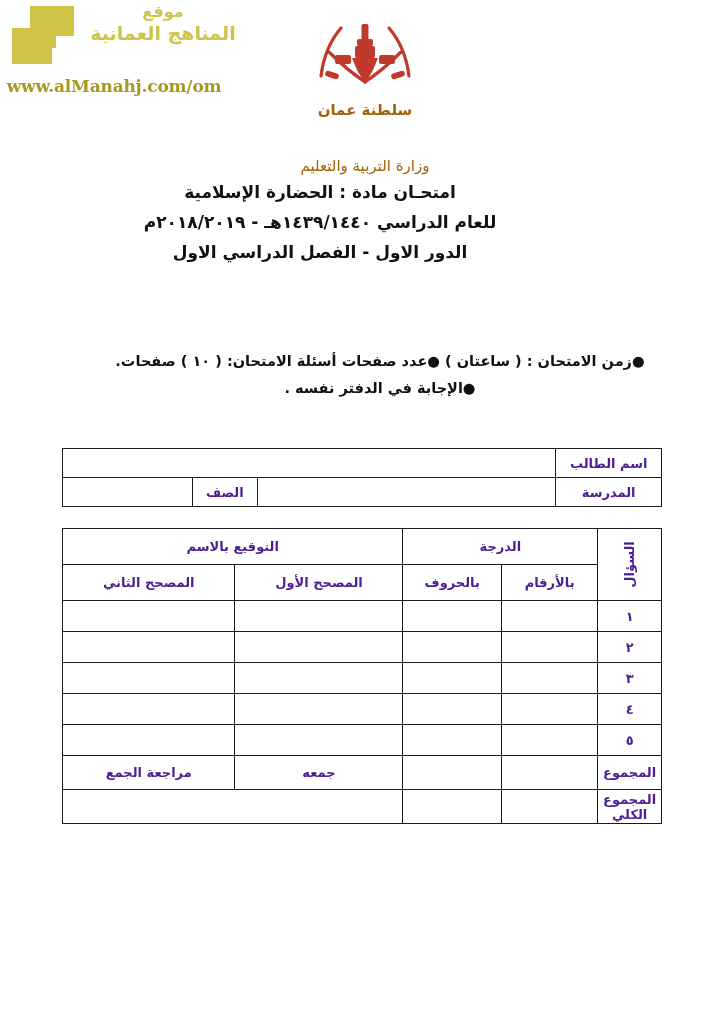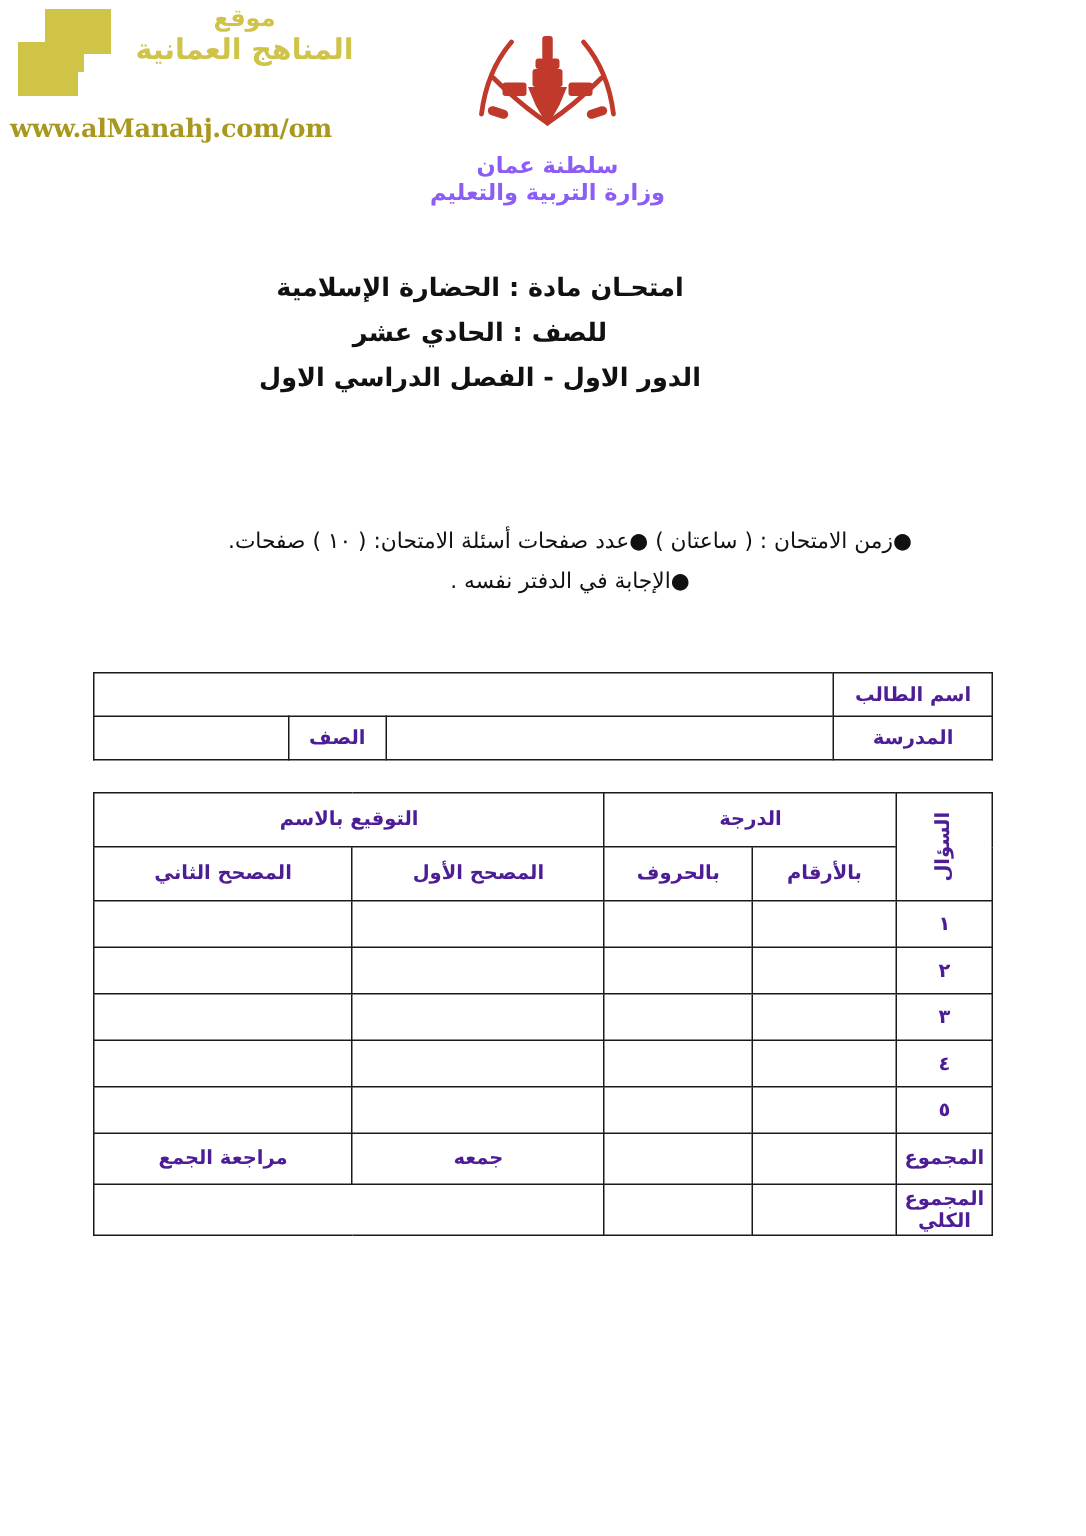--- a/index.html
+++ b/index.html
@@ -72,35 +72,36 @@
     position: absolute;
     left: 285px;
     top: 22px;
     width: 160px;
     height: 130px;
     text-align: center;
   }
   #emblem-mark { display: block; margin: 0 auto; }
   #emblem-text {
     margin-top: -4px;
-    color: #8b5cf6;
+    color: #a16207;
     font-family: "DejaVu Sans", "Liberation Sans", sans-serif;
     line-height: 1.18;
   }
   #emblem-text .e1 {
     display: block;
     font-size: 15px;
     font-weight: bold;
     letter-spacing: 2px;
   }
   #emblem-text .e2 {
     display: block;
     font-size: 15px;
-    font-weight: bold;
+    font-weight: normal;
     letter-spacing: 1px;
+    margin-top: 38px;
   }
 
   
   #title-block {
     position: absolute;
     left: 0;
     top: 178px;
     width: 640px;
     text-align: center;
   }
@@ -116,21 +117,21 @@
   #instructions {
     position: absolute;
     left: 0;
     top: 348px;
     width: 724px;
     text-align: center;
   }
   #instructions .iline {
     display: block;
     font-size: 14.5px;
-    font-weight: normal;
+    font-weight: bold;
     line-height: 1.85;
     color: #111111;
     padding-left: 36px;
   }
 
   
   table.doc-table {
     position: absolute;
     border-collapse: collapse;
     direction: rtl;
@@ -216,21 +217,21 @@
     </g>
   </svg>
   <div id="emblem-text">
     <span class="e1">سلطنة عمان</span>
     <span class="e2">وزارة التربية والتعليم</span>
   </div>
 </div>
 
 <div id="title-block">
   <span class="tline">امتحـان مادة : الحضارة الإسلامية</span>
-  <span class="tline">للصف : الحادي عشر</span>
+  <span class="tline">للعام الدراسي ١٤٣٩/١٤٤٠هـ  -  ٢٠١٨/٢٠١٩م</span>
   <span class="tline">الدور الاول - الفصل الدراسي الاول</span>
 </div>
 
 <div id="instructions">
   <span class="iline">●زمن الامتحان : ( ساعتان )  ●عدد صفحات أسئلة الامتحان: (  ١٠  ) صفحات.</span>
   <span class="iline">●الإجابة في الدفتر نفسه .</span>
 </div>
 
 <table id="info-table" class="doc-table">
   <tbody>

